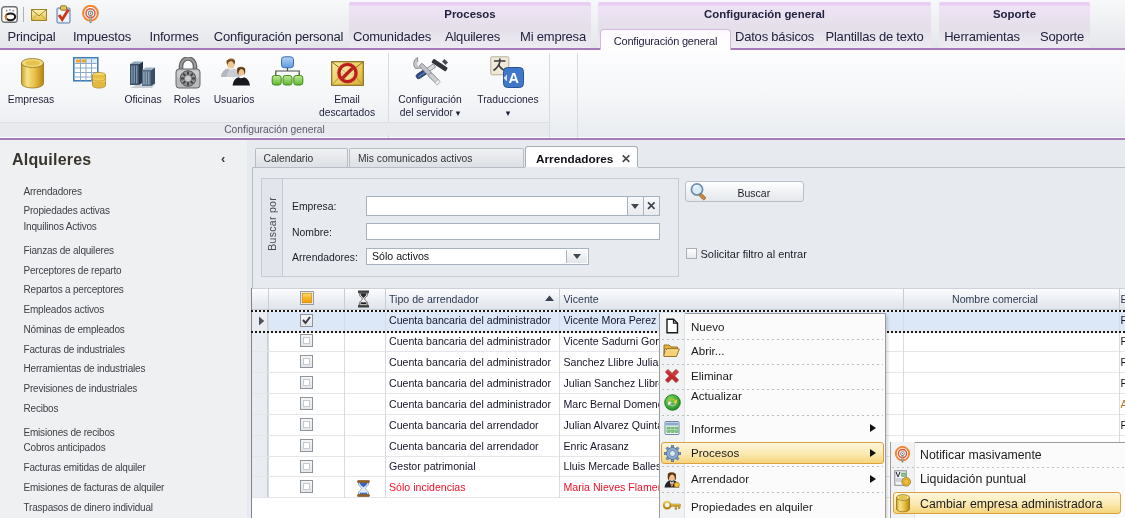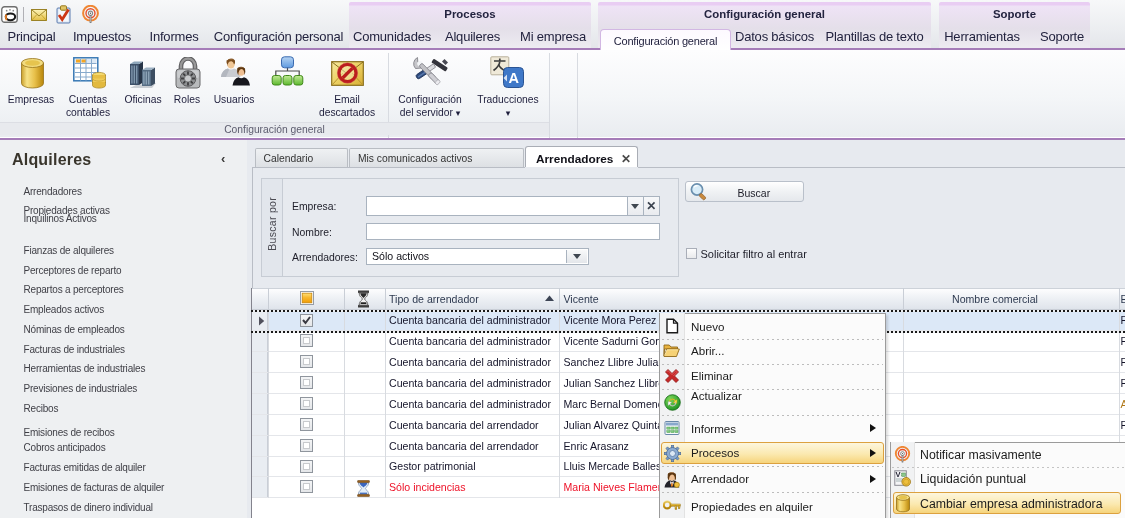--- a/index.html
+++ b/index.html
@@ -131,21 +131,20 @@
       <rect x="8.9" y="10.4" width="1.3" height="7.4" fill="#b4b4b4" stroke="#7a7a7a" stroke-width="0.45"></rect>
     </svg>
 </div>
 
 <div class="ab" id="ribbon">
   <div class="ab rsep" style="left:387.5px"></div>
   <div class="ab rsep" style="left:549px"></div>
   <div class="ab rsep" style="left:577px"></div>
   <div class="ab" id="rcaption">Configuración general</div>
   <div class="ab rlbl" style="left:31px">Empresas</div>
-  <div class="ab rlbl" style="left:88px">Cuentas<br>contables</div>
   <div class="ab rlbl" style="left:143px">Oficinas</div>
   <div class="ab rlbl" style="left:187px">Roles</div>
   <div class="ab rlbl" style="left:234px">Usuarios</div>
   <div class="ab rlbl" style="left:347px">Email<br>descartados</div>
   <div class="ab rlbl" style="left:430px">Configuración<br>del servidor <span style="font-size:9px">▾</span></div>
   <div class="ab rlbl" style="left:508px">Traducciones<br><span style="font-size:9px">▾</span></div>
 </div>
 <div class="ab" id="ribicons" style="left:0;top:50px">
 <svg class="ab" style="left:20px;top:8px" width="25" height="31" viewBox="0 0 25 31">
       <defs>
@@ -289,21 +288,21 @@
 </div>
 <div class="ab" id="pline2"></div>
 
 <div class="ab" id="lpanel"></div>
 <div class="ab" id="lptitle">Alquileres</div>
 <div class="ab" id="lpcoll">‹</div>
 <div class="ab" id="lpsep"></div>
 <div id="lpitems">
     <div class="ab lpi" style="top:185.5px">Arrendadores</div>
     <div class="ab lpi" style="top:205.25px">Propiedades activas</div>
-    <div class="ab lpi" style="top:213px">Inquilinos Activos</div>
+    <div class="ab lpi" style="top:221px">Inquilinos Activos</div>
     <div class="ab lpi" style="top:244.75px">Fianzas de alquileres</div>
     <div class="ab lpi" style="top:264.5px">Perceptores de reparto</div>
     <div class="ab lpi" style="top:284.25px">Repartos a perceptores</div>
     <div class="ab lpi" style="top:304px">Empleados activos</div>
     <div class="ab lpi" style="top:323.75px">Nóminas de empleados</div>
     <div class="ab lpi" style="top:343.5px">Facturas de industriales</div>
     <div class="ab lpi" style="top:363.25px">Herramientas de industriales</div>
     <div class="ab lpi" style="top:383px">Previsiones de industriales</div>
     <div class="ab lpi" style="top:402.75px">Recibos</div>
     <div class="ab lpi" style="top:427px">Emisiones de recibos</div>

